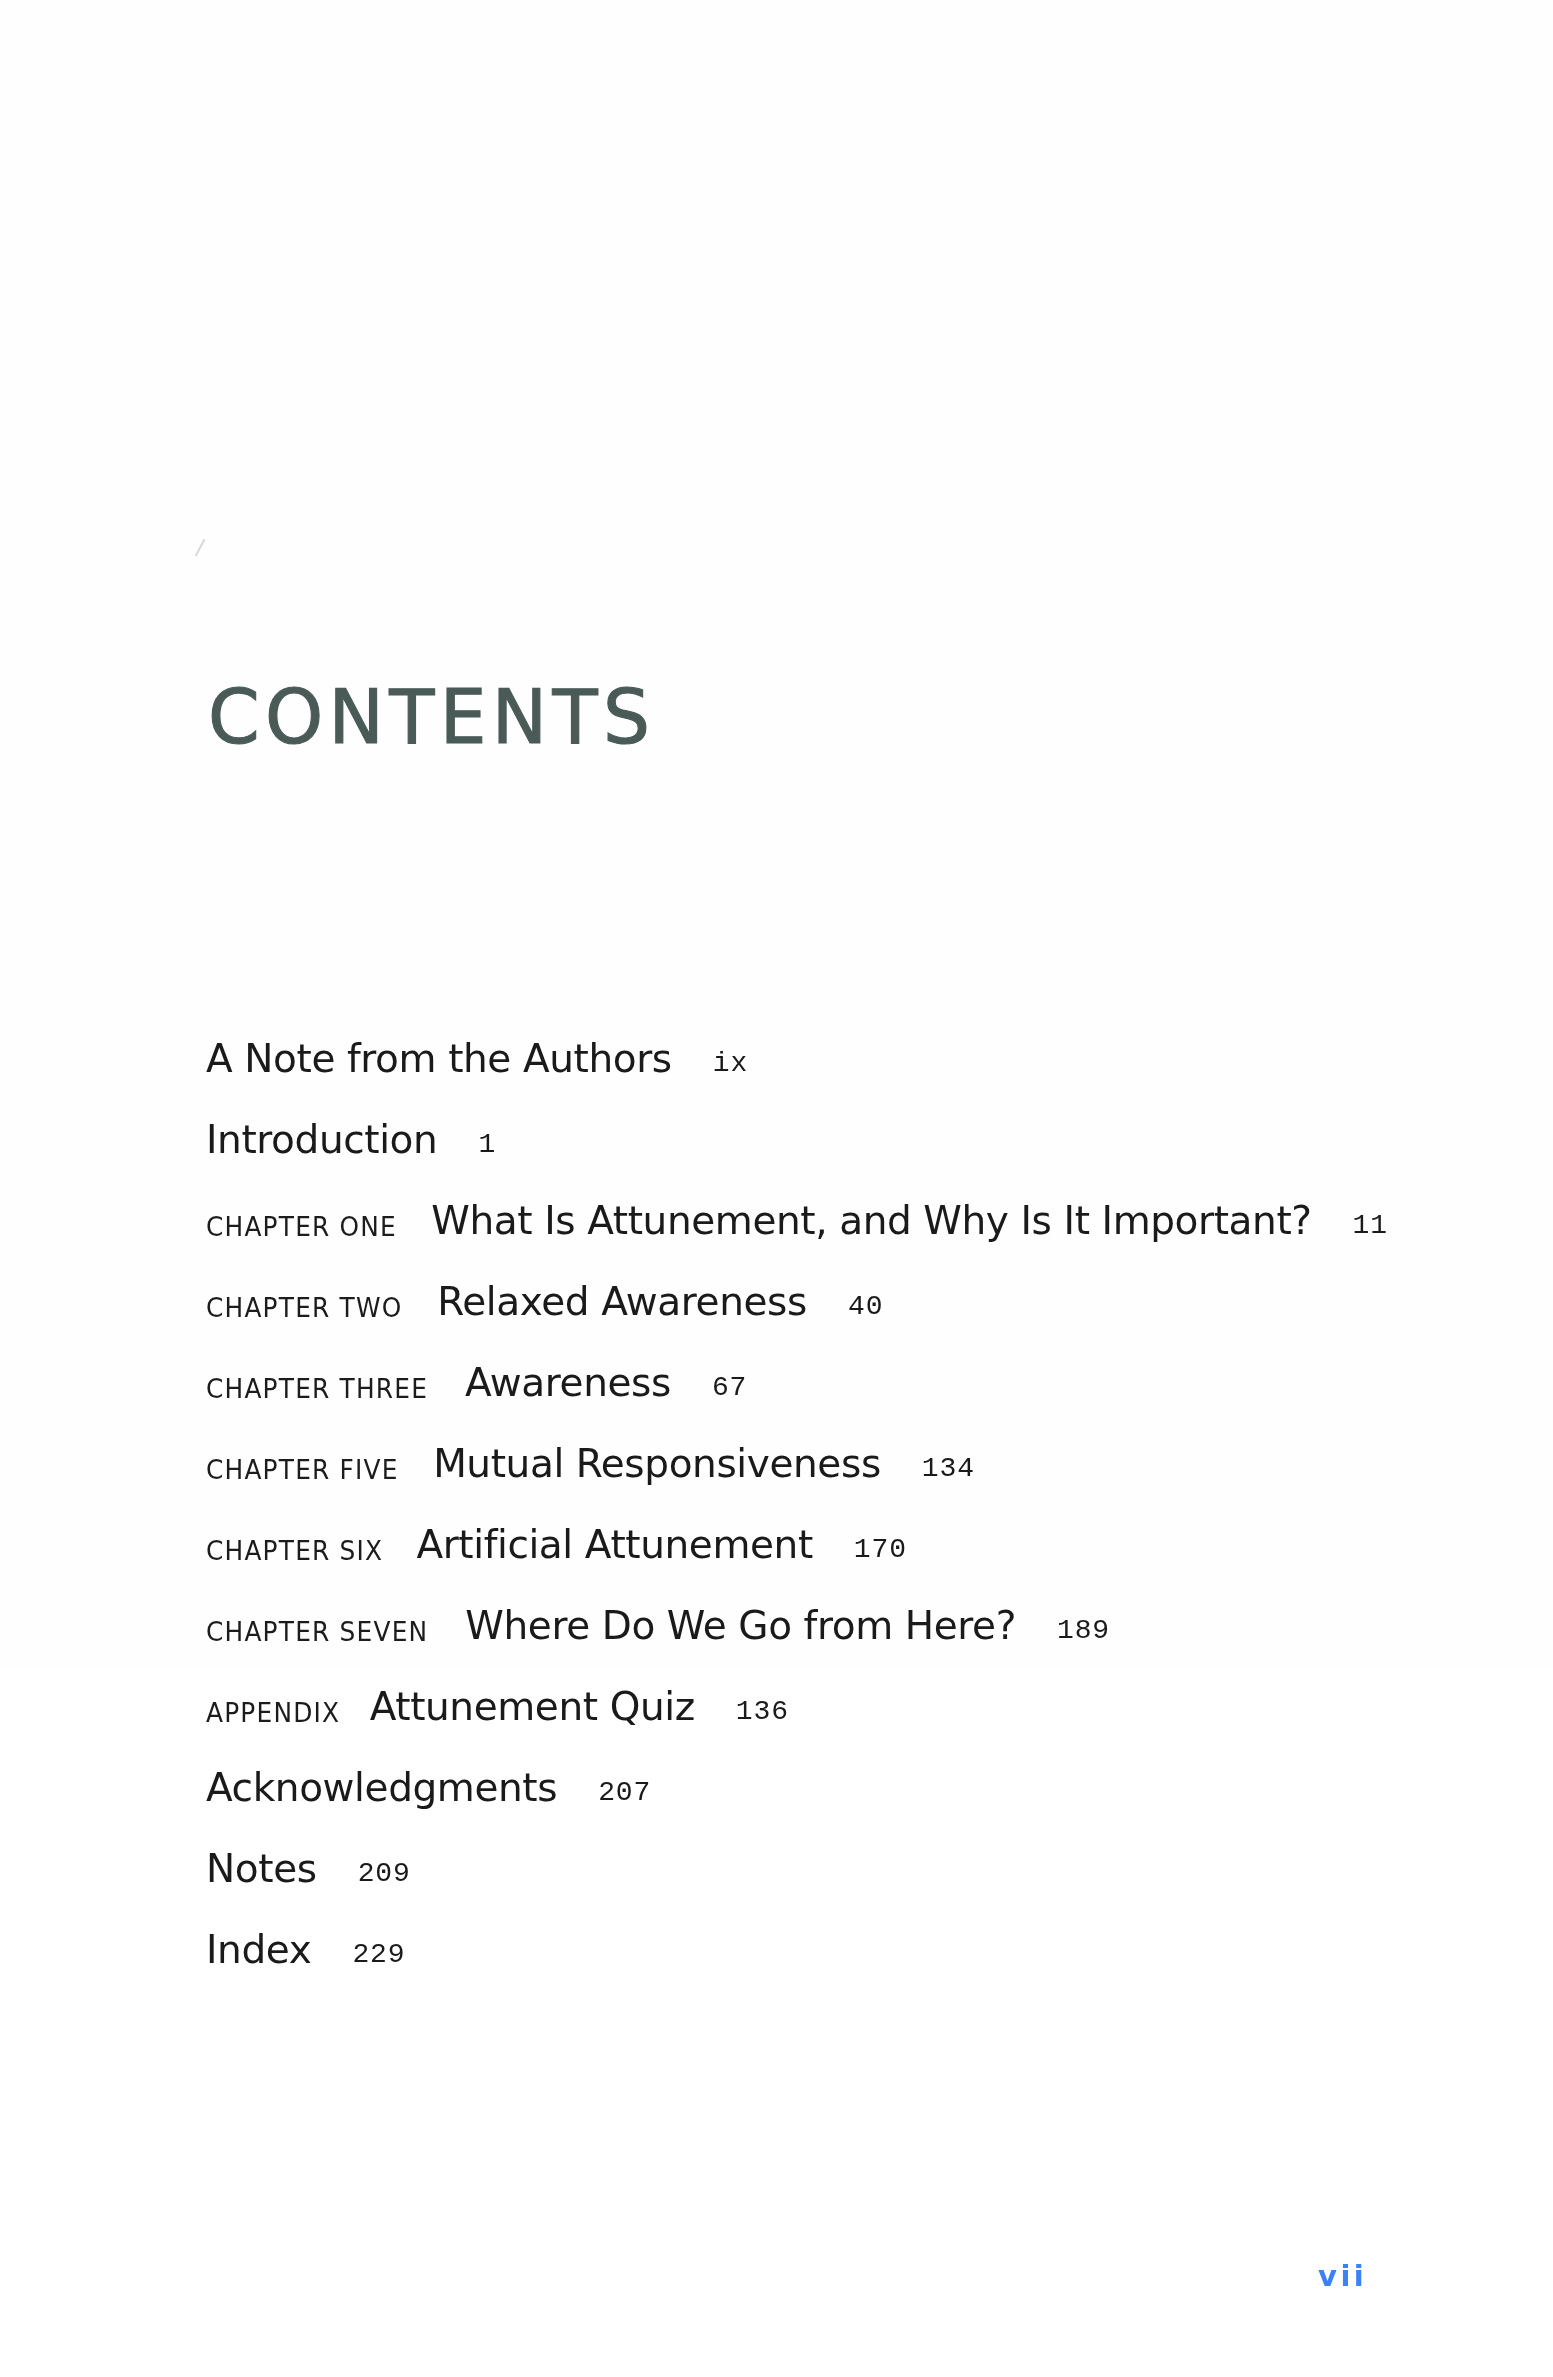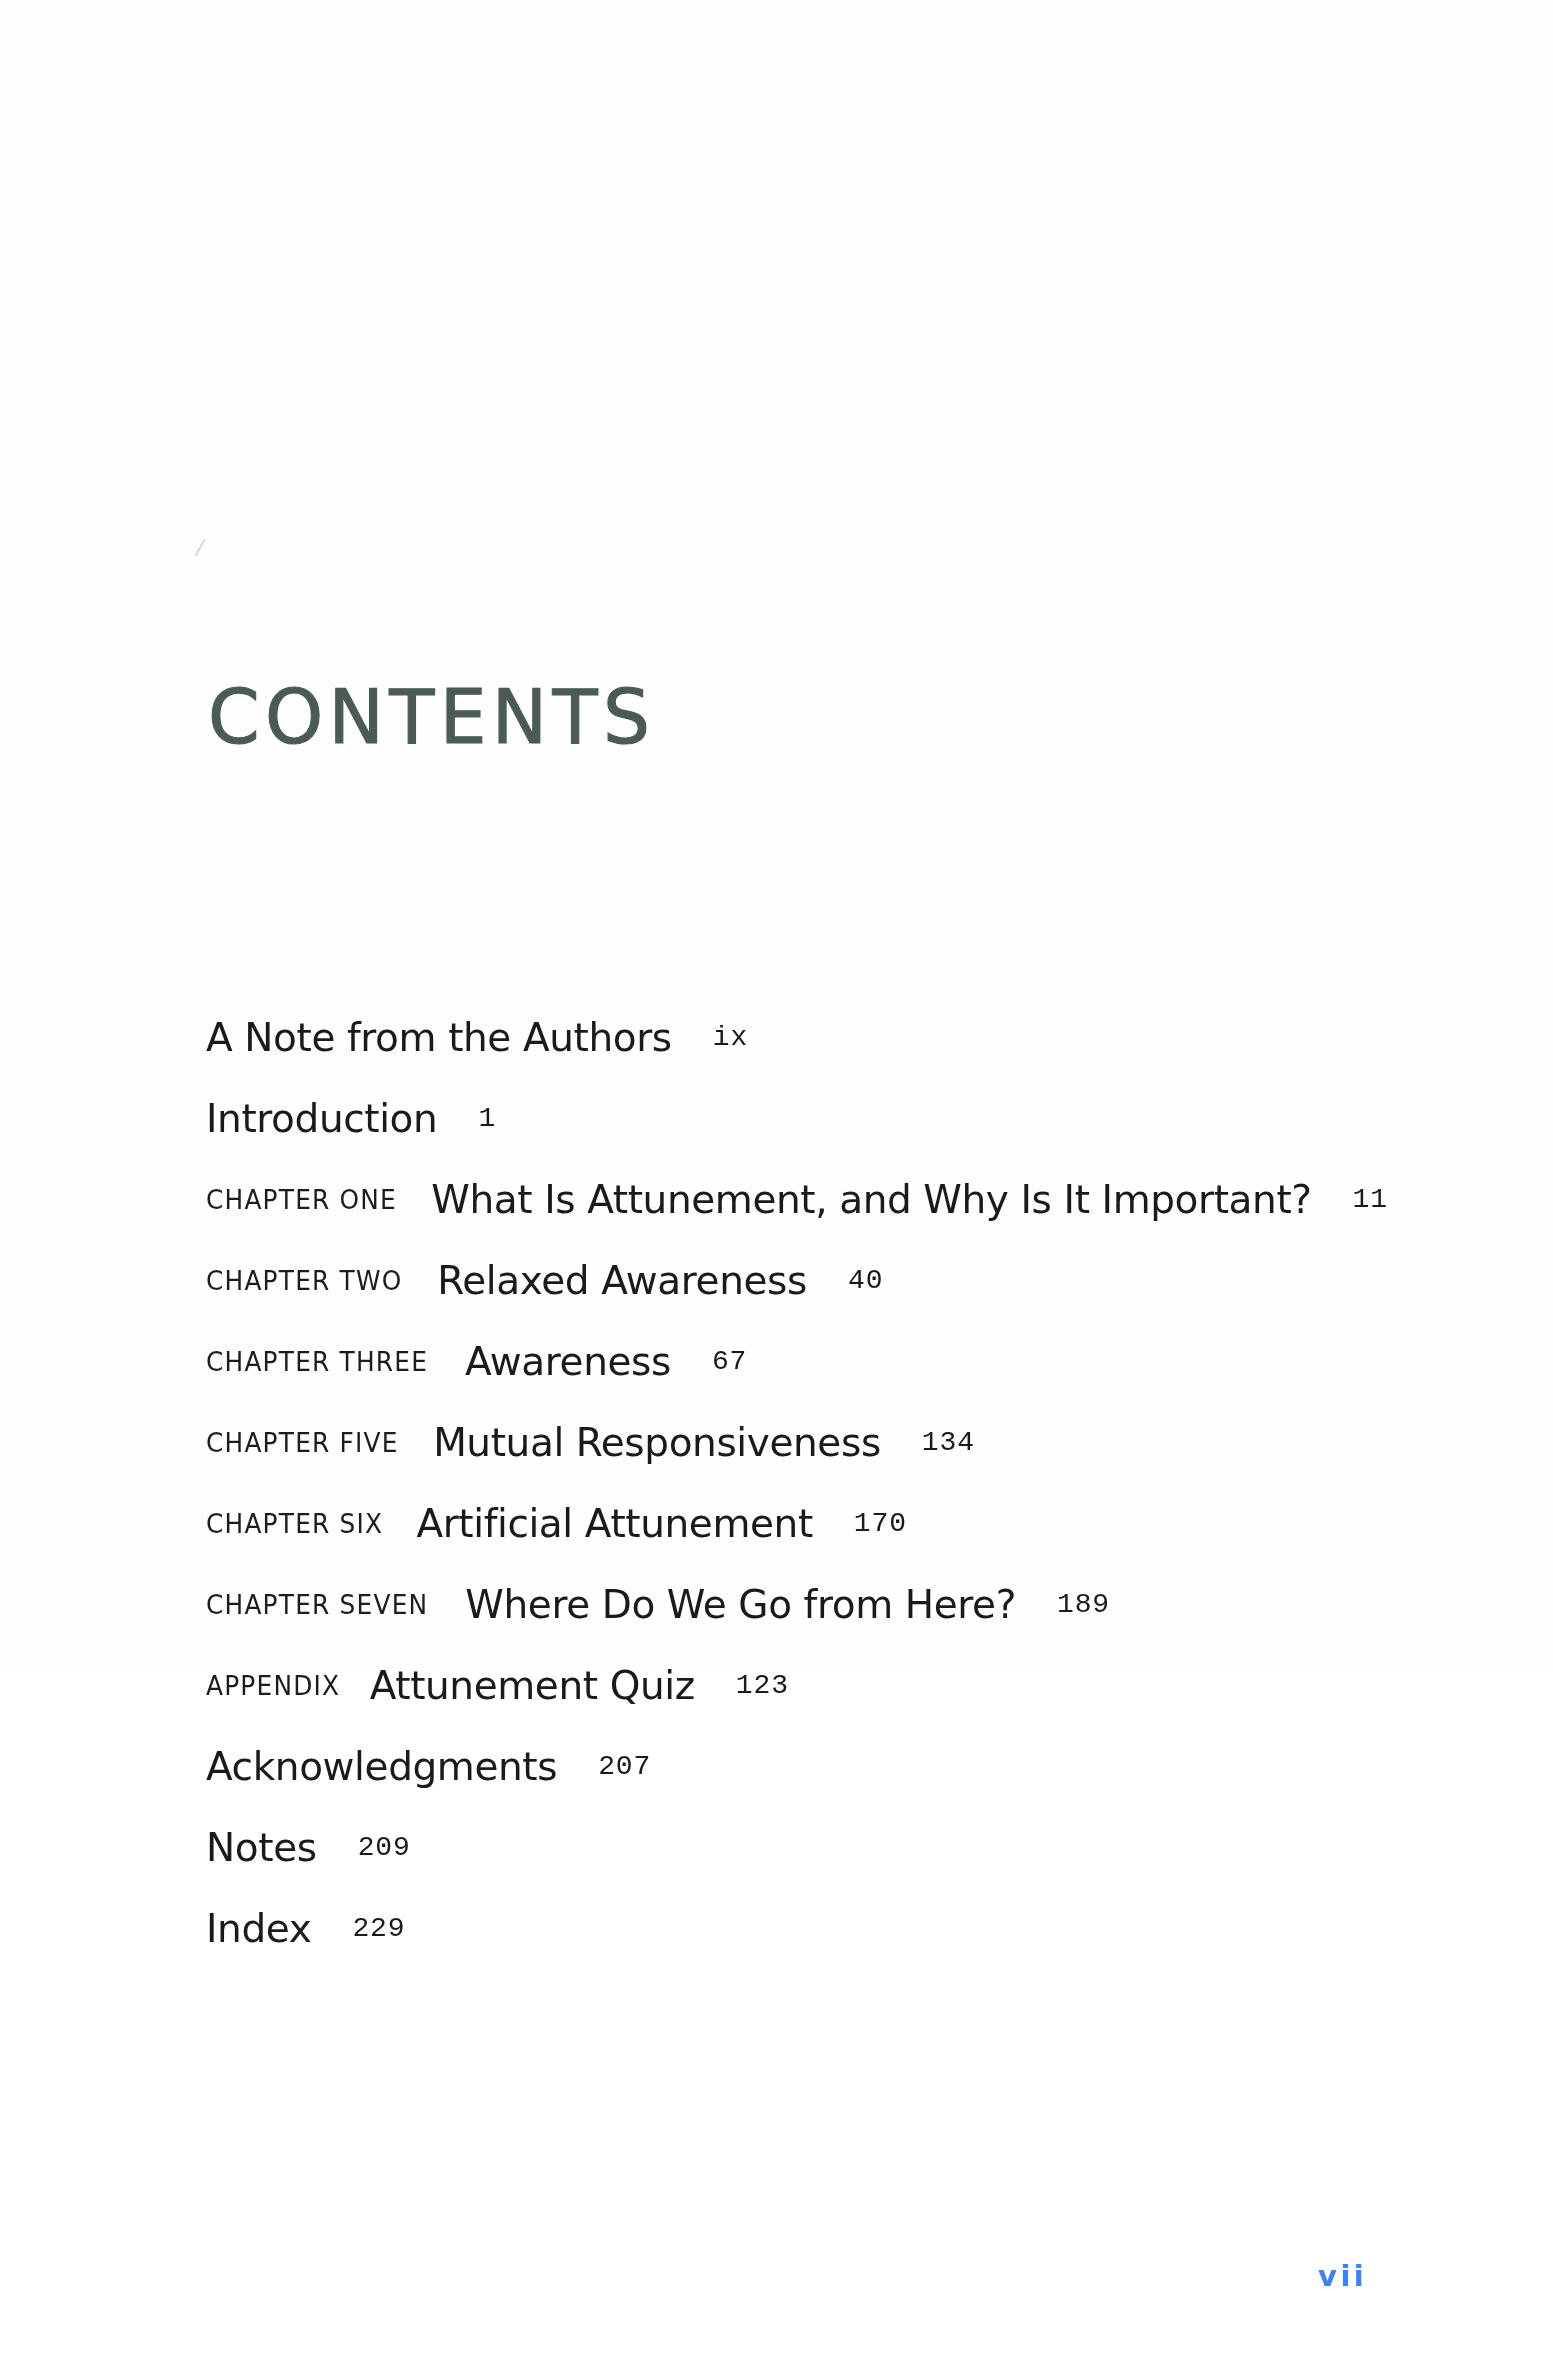--- a/index.html
+++ b/index.html
@@ -49,21 +49,21 @@
       position: absolute;
       left: 206px;
       top: 997px;
       margin: 0;
       padding: 0;
       list-style: none;
     }
     .toc-entry {
       height: 81px;
       display: flex;
-      align-items: center;
+      align-items: flex-end;
       white-space: nowrap;
       line-height: 1;
     }
     .entry-label {
       font-family: "DejaVu Sans", sans-serif;
       font-size: 27px;
       letter-spacing: 1.3px;
       margin-right: 17.7px;
       color: #1c1c1c;
       transform: scaleX(0.92);
@@ -139,21 +139,21 @@
       <span class="entry-page">170</span>
     </li>
     <li class="toc-entry">
       <span class="entry-label">CHAPTER SEVEN</span>
       <span class="entry-title">Where Do We Go from Here?</span>
       <span class="entry-page">189</span>
     </li>
     <li class="toc-entry">
       <span class="entry-label">APPENDIX</span>
       <span class="entry-title">Attunement Quiz</span>
-      <span class="entry-page">123</span>
+      <span class="entry-page">136</span>
     </li>
     <li class="toc-entry">
       <span class="entry-title">Acknowledgments</span>
       <span class="entry-page">207</span>
     </li>
     <li class="toc-entry">
       <span class="entry-title">Notes</span>
       <span class="entry-page">209</span>
     </li>
     <li class="toc-entry">

